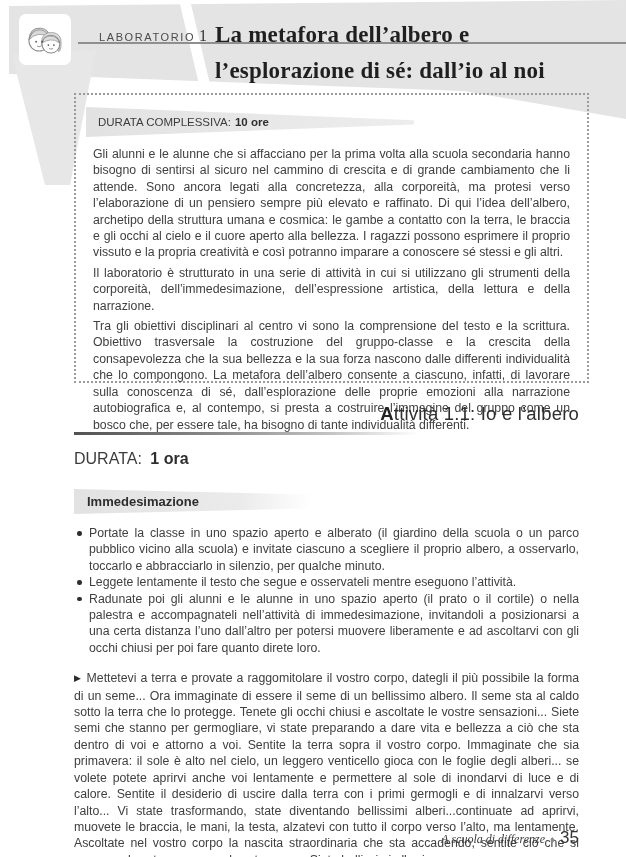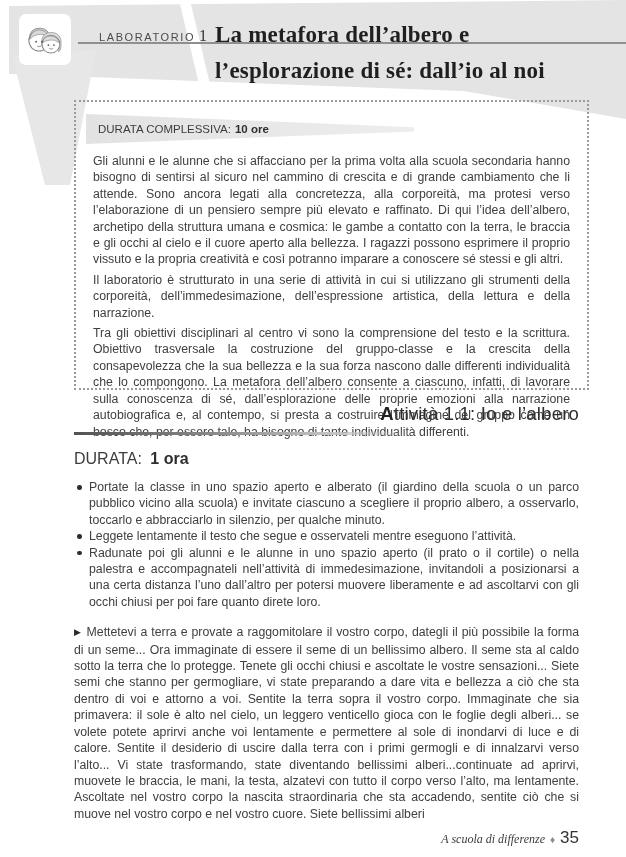--- a/index.html
+++ b/index.html
@@ -34,21 +34,21 @@
   }
   .title{
     position:absolute;left:203px;top:5px;z-index:2;
     font-family:"Liberation Serif", serif;font-weight:bold;
     font-size:23px;line-height:36px;color:#1f1f1f;letter-spacing:0.2px;
     margin:12px;
   }
 
   
   .intro-box{
-    position:absolute;left:74px;top:100px;width:515px;height:290px;
+    position:absolute;left:74px;top:93px;width:515px;height:290px;
     border:2px dotted #9a9a9a;box-sizing:border-box;
     padding:8px 13px 0 13px;z-index:1;background:transparent;
   }
   .duration-wedge{
     position:relative;height:30px;width:328px;margin:4px 0 9px -3px;
     background:linear-gradient(to right,#e2e2e2,#ededed);
     clip-path:polygon(0 0,100% 44%,100% 58%,0 100%);
     display:flex;align-items:center;padding-left:12px;box-sizing:border-box;
     font-size:11.5px;color:#3c3c3c;white-space:nowrap;
   }
@@ -156,20 +156,23 @@
 
   <div class="activity">
     <h2><span class="initial">A</span><span>ttività 1.1: Io e l’albero</span></h2>
     <div class="heading-rule"></div>
 
     <div class="duration-line">
       <span>DURATA:</span>
       <b>1 ora</b>
     </div>
 
+    <div class="subsection-band">
+      <span>Immedesimazione</span>
+    </div>
 
     <ul class="bullets">
       <li>Portate la classe in uno spazio aperto e alberato (il giardino della scuola o un parco pubblico vicino alla scuola) e invitate ciascuno a scegliere il proprio albero, a osservarlo, toccarlo e abbracciarlo in silenzio, per qualche minuto.</li>
       <li>Leggete lentamente il testo che segue e osservateli mentre eseguono l’attività.</li>
       <li>Radunate poi gli alunni e le alunne in uno spazio aperto (il prato o il cortile) o nella palestra e accompagnateli nell’attività di immedesimazione, invitandoli a posizionarsi a una certa distanza l’uno dall’altro per potersi muovere liberamente e ad ascoltarvi con gli occhi chiusi per poi fare quanto direte loro.</li>
     </ul>
 
     <p class="script">
       <span class="arrow">▶</span><span>Mettetevi a terra e provate a raggomitolare il vostro corpo, dategli il più possibile la forma di un seme... Ora immaginate di essere il seme di un bellissimo albero. Il seme sta al caldo sotto la terra che lo protegge. Tenete gli occhi chiusi e ascoltate le vostre sensazioni... Siete semi che stanno per germogliare, vi state preparando a dare vita e bellezza a ciò che sta dentro di voi e attorno a voi. Sentite la terra sopra il vostro corpo. Immaginate che sia primavera: il sole è alto nel cielo, un leggero venticello gioca con le foglie degli alberi... se volete potete aprirvi anche voi lentamente e permettere al sole di inondarvi di luce e di calore. Sentite il desiderio di uscire dalla terra con i primi germogli e di innalzarvi verso l’alto... Vi state trasformando, state diventando bellissimi alberi...continuate ad aprirvi, muovete le braccia, le mani, la testa, alzatevi con tutto il corpo verso l’alto, ma lentamente. Ascoltate nel vostro corpo la nascita straordinaria che sta accadendo, sentite ciò che si muove nel vostro corpo e nel vostro cuore. Siete bellissimi alberi</span>
     </p>

